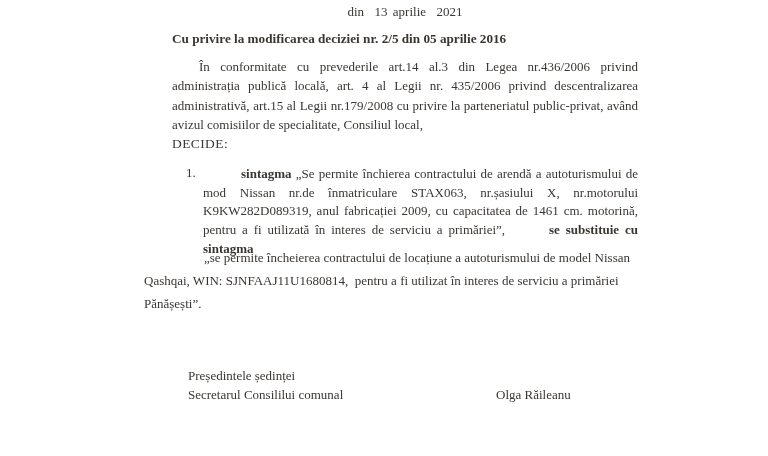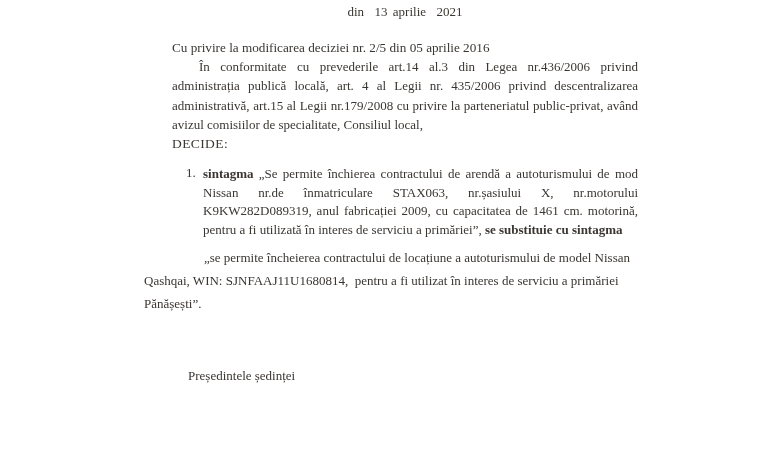--- a/index.html
+++ b/index.html
@@ -15,22 +15,22 @@
   }
   .date-line {
     position: absolute;
     top: 4px; left: 172px; width: 466px;
     text-align: center;
     white-space: pre-wrap;
     word-spacing: 2px;
   }
   .doc-title {
     position: absolute;
-    top: 40px; left: 172px; width: 500px;
-    font-weight: normal;
+    top: 31px; left: 172px; width: 500px;
+    font-weight: bold;
     font-size: 13.2px;
   }
   .preamble {
     position: absolute;
     top: 57px; left: 172px; width: 466px;
     text-align: justify;
     text-indent: 27px;
     line-height: 19.3px;
   }
   .decide {
@@ -46,21 +46,21 @@
   }
   .item1 .num {
     position: absolute;
     left: 0; top: 0;
   }
   .item1 .body { margin-left: 17px; line-height: 19px; }
   .item1 .quote {
     text-align: justify;
     line-height: 18.7px;
   }
-  .b { font-weight: bold; }
+  .b { font-weight: bold; margin-left: 38px; }
   .replacement {
     position: absolute;
     top: 246px; left: 144px; width: 494px;
     text-indent: 60px;
     line-height: 23px;
     white-space: pre-wrap;
   }
   .item2 {
     position: absolute;
     top: 305px; left: 187px; width: 470px;
@@ -95,15 +95,19 @@
     <div class="body">
       <div class="quote"><span class="b">sintagma</span><span> „Se permite închierea contractului de arendă a autoturismului de mod Nissan nr.de înmatriculare STAX063, nr.șasiului X, nr.motorului K9KW282D089319, anul fabricației 2009, cu capacitatea de 1461 cm. motorină, pentru a fi utilizată în interes de serviciu a primăriei”, </span><span class="b">se substituie cu sintagma</span></div>
     </div>
   </div>
 
   <div class="replacement">„se permite încheierea contractului de locațiune a autoturismului de model Nissan Qashqai, WIN: SJNFAAJ11U1680814,  pentru a fi utilizat în interes de serviciu a primăriei Pănășești”.</div>
 
 
   <div class="signatures">
     <div class="sig-line">Președintele ședinței</div>
+    <div class="sig-line sec-row">
+      <span>Secretarul Consililui comunal</span>
+      <span class="sec-name">Olga Răileanu</span>
+    </div>
   </div>
 
 </div>
 
 </body></html>

